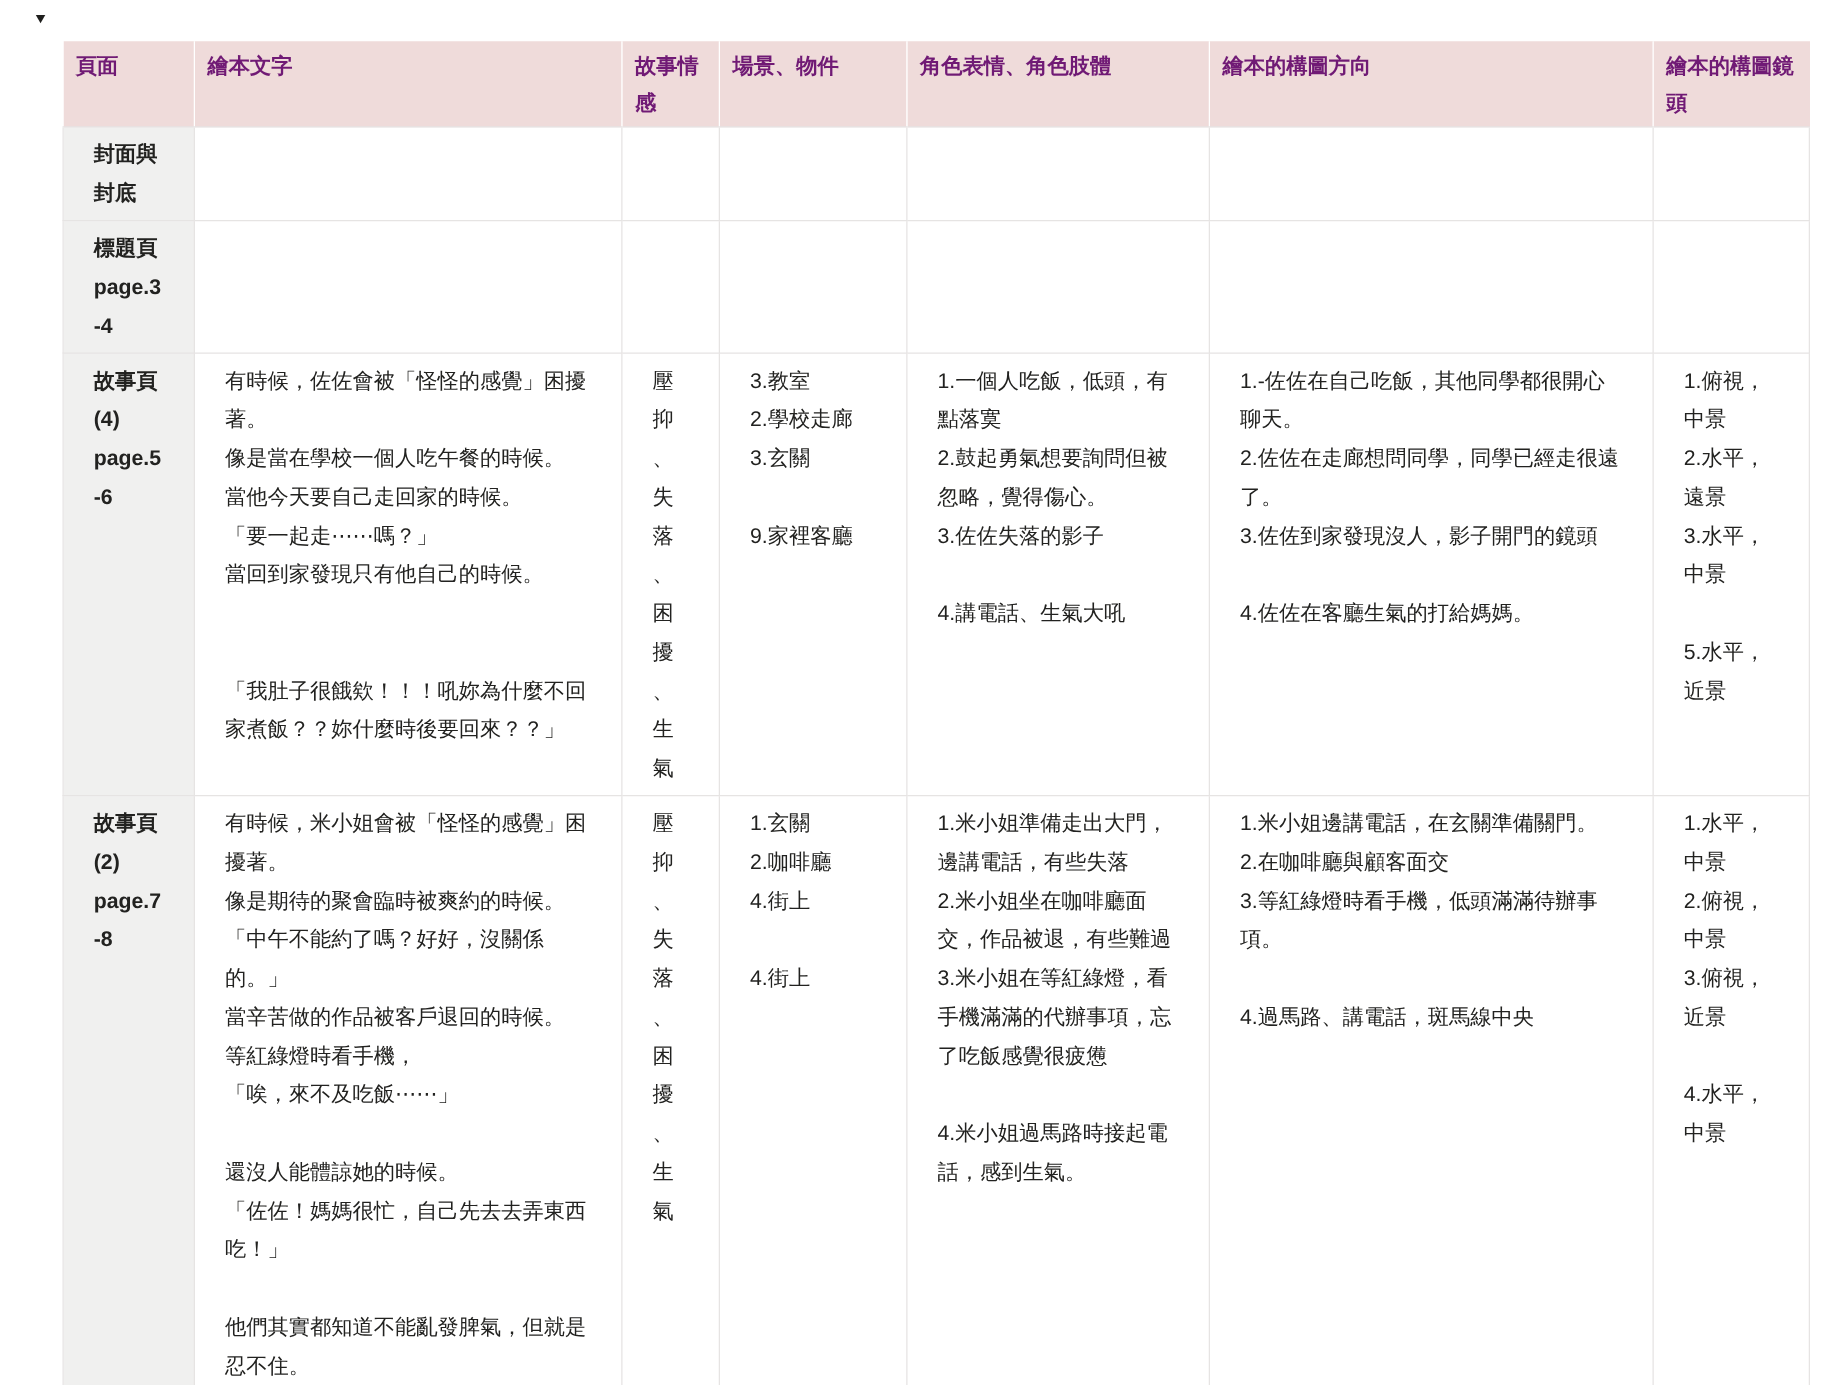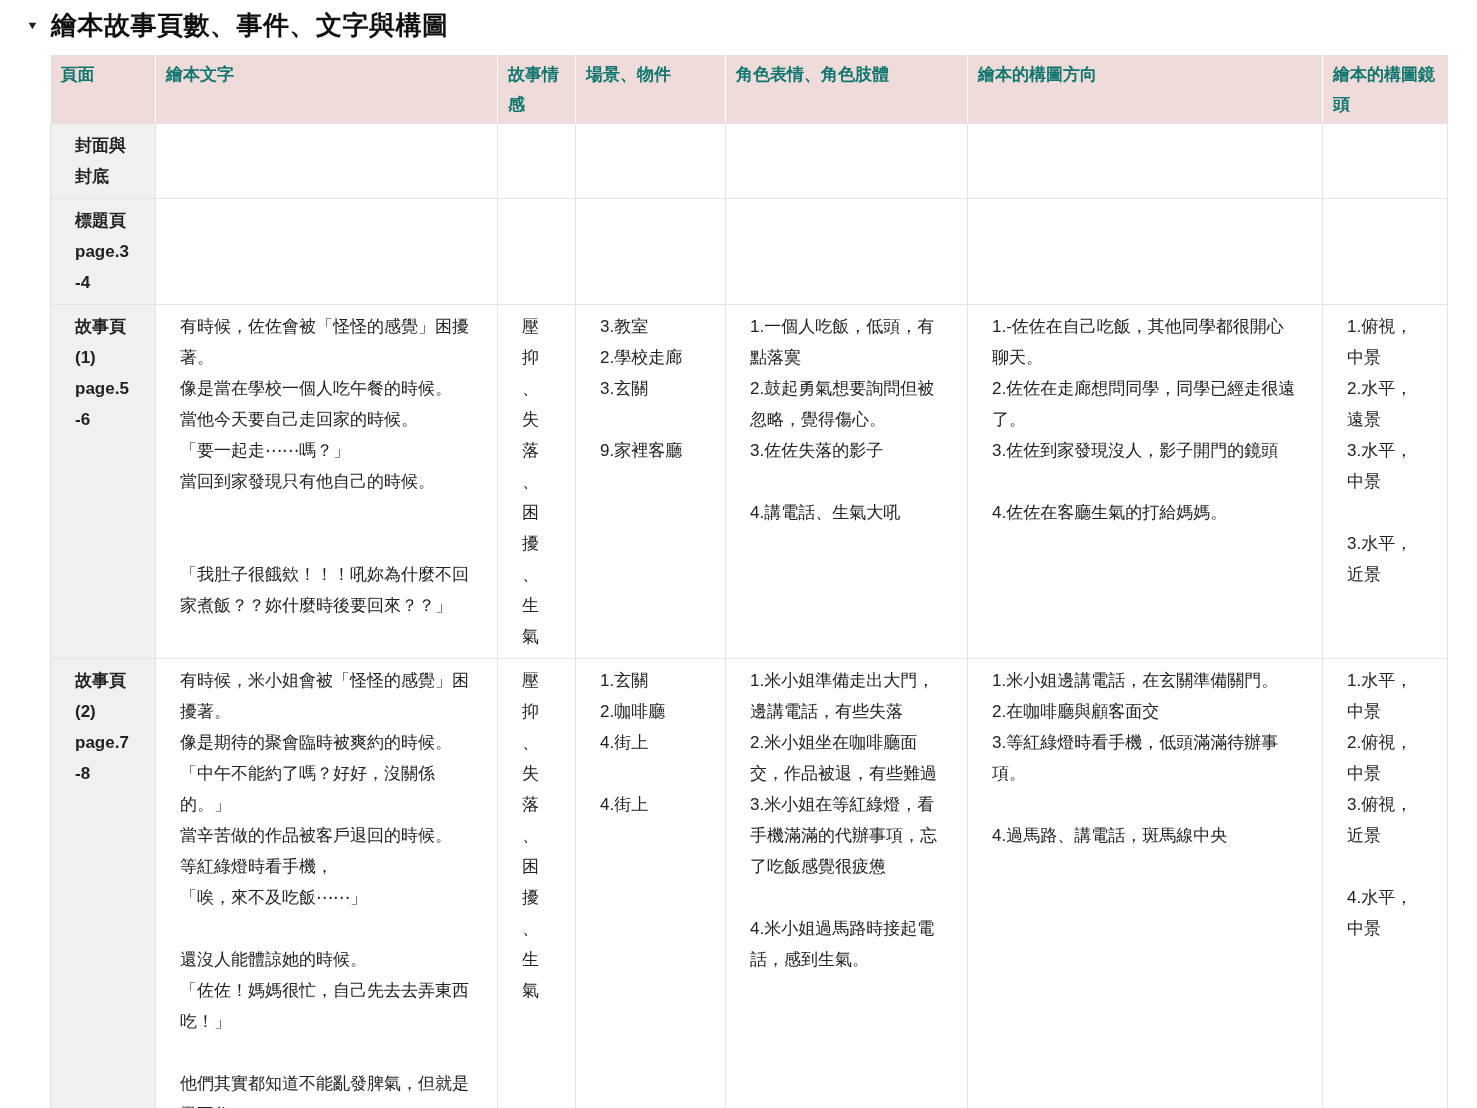--- a/index.html
+++ b/index.html
@@ -56,21 +56,21 @@
   th {
     background: #efdbda;
     text-align: left;
     vertical-align: top;
     font-size: 17px;
     font-weight: 700;
     line-height: 30px;
     padding: 5px 10px 3px 10px;
     border-right: 1px solid #ffffff;
     border-bottom: 1px solid #e6e4e3;
-    color: #0f766e;
+    color: #701a75;
   }
   th:last-child { border-right: none; }
 
   td {
     border: 1px solid #e6e4e3;
     vertical-align: top;
     padding: 6px 24px;
     font-size: 17px;
     line-height: 31px;
     background: #ffffff;
@@ -82,21 +82,20 @@
     font-weight: 600;
   }
   tr.empty-row td { height: 48px; }
   .para { min-height: 31px; }
 </style>
 </head>
 <body>
 
 <div class="title-row">
   <span class="toggle-tri">▼</span>
-  <h1 class="page-title">繪本故事頁數、事件、文字與構圖</h1>
 </div>
 
 <table class="storyboard">
   <colgroup>
     <col class="c0">
       <col class="c1">
       <col class="c2">
       <col class="c3">
       <col class="c4">
       <col class="c5">
@@ -132,21 +131,21 @@
         </td>
         <td></td>
         <td></td>
         <td></td>
         <td></td>
         <td></td>
         <td></td>
       </tr>
       <tr>
         <td class="label-cell">
-          <div class="para">故事頁(1)</div>
+          <div class="para">故事頁(4)</div>
           <div class="para">page.5-6</div>
         </td>
         <td>
           <div class="para">有時候，佐佐會被「怪怪的感覺」困擾著。</div>
           <div class="para">像是當在學校一個人吃午餐的時候。</div>
           <div class="para">當他今天要自己走回家的時候。</div>
           <div class="para">「要一起走⋯⋯嗎？」</div>
           <div class="para">當回到家發現只有他自己的時候。</div>
           <div class="para">&nbsp;</div>
           <div class="para">&nbsp;</div>
@@ -174,21 +173,21 @@
           <div class="para">2.佐佐在走廊想問同學，同學已經走很遠了。</div>
           <div class="para">3.佐佐到家發現沒人，影子開門的鏡頭</div>
           <div class="para">&nbsp;</div>
           <div class="para">4.佐佐在客廳生氣的打給媽媽。</div>
         </td>
         <td>
           <div class="para">1.俯視，中景</div>
           <div class="para">2.水平，遠景</div>
           <div class="para">3.水平，中景</div>
           <div class="para">&nbsp;</div>
-          <div class="para">3.水平，近景</div>
+          <div class="para">5.水平，近景</div>
         </td>
       </tr>
       <tr>
         <td class="label-cell">
           <div class="para">故事頁(2)</div>
           <div class="para">page.7-8</div>
         </td>
         <td>
           <div class="para">有時候，米小姐會被「怪怪的感覺」困擾著。</div>
           <div class="para">像是期待的聚會臨時被爽約的時候。</div>

